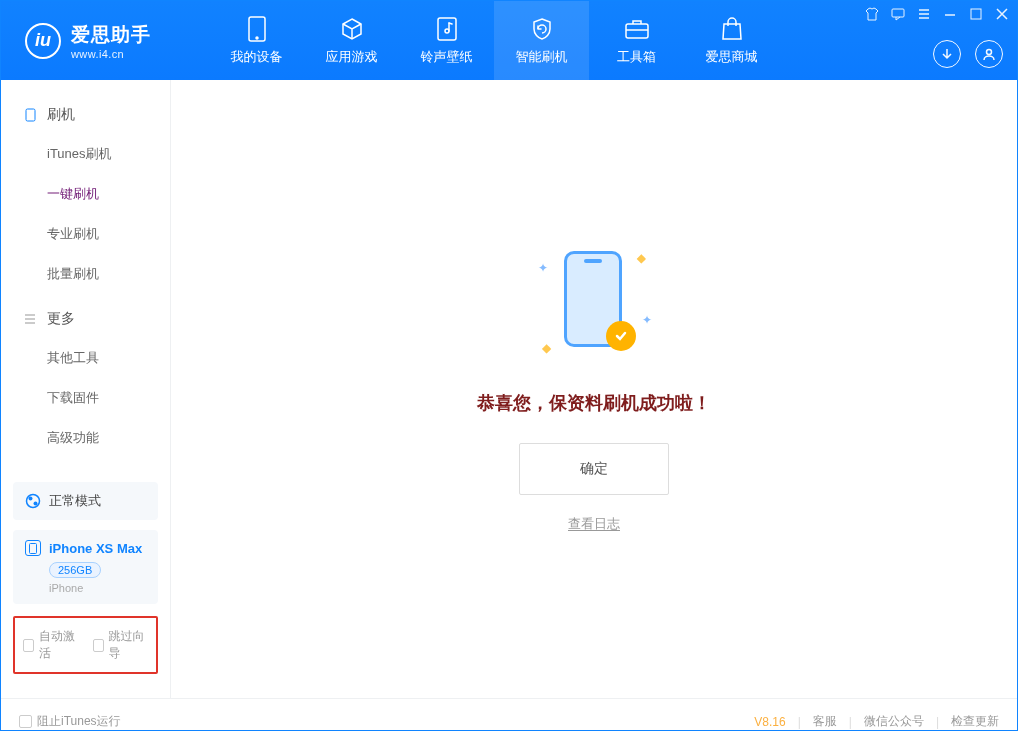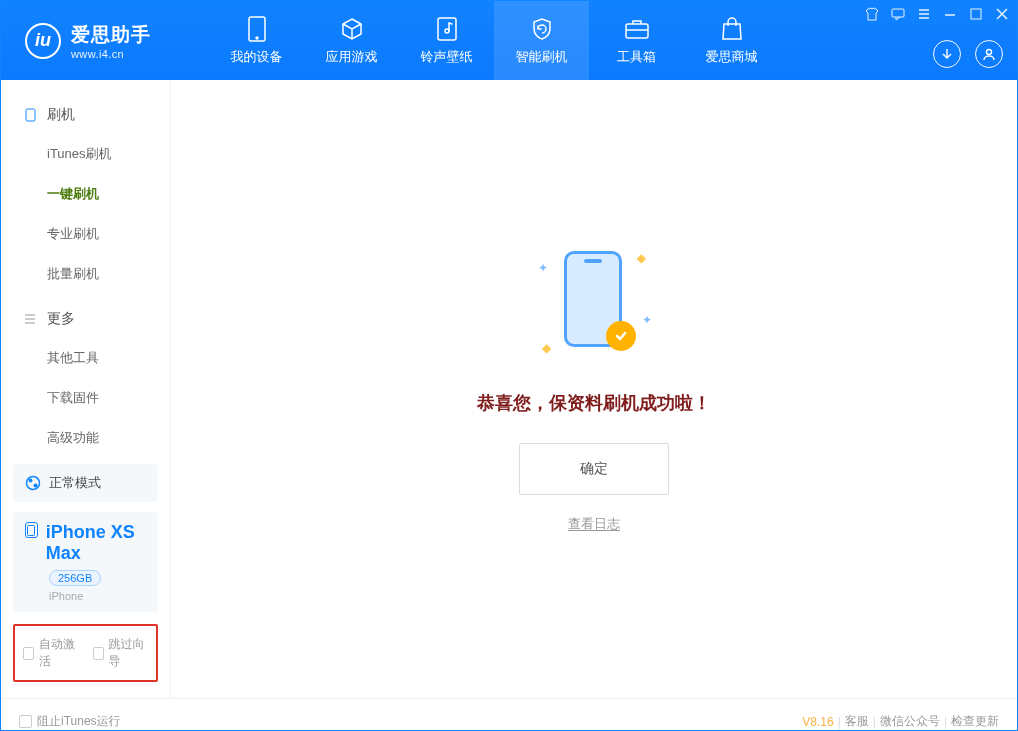--- a/index.html
+++ b/index.html
@@ -25,27 +25,27 @@
 .head-right { position: absolute; right: 14px; bottom: 12px; display: flex; gap: 14px; }
 .head-right .circ { width: 28px; height: 28px; border: 1.5px solid #fff; border-radius: 50%; display: flex; align-items: center; justify-content: center; cursor: pointer; opacity: .95; }
 
 
 .body { flex: 1; display: flex; overflow: hidden; }
 .sidebar { width: 170px; border-right: 1px solid #eef0f2; display: flex; flex-direction: column; padding-top: 16px; }
 .side-section { margin-bottom: 6px; }
 .side-head { display: flex; align-items: center; padding: 10px 22px; font-size: 14px; color: #555; font-weight: 500; }
 .side-head .mini-ic { width: 14px; height: 14px; margin-right: 10px; display: inline-flex; align-items: center; justify-content: center; }
 .side-item { padding: 11px 22px 11px 46px; font-size: 13px; color: #666; cursor: pointer; }
-.side-item.active { color: #4d7c0f; font-weight: bold; }
+.side-item.active { color: #701a75; }
 
 .side-bottom { margin-top: auto; padding: 0 12px 0px 12px; }
 .mode-card { background: #f5f8fb; border-radius: 4px; padding: 10px 12px; margin-bottom: 10px; display: flex; align-items: center; font-size: 13px; color: #444; }
 .mode-card .mic { width: 16px; height: 16px; margin-right: 8px; display: inline-flex; align-items: center; justify-content: center; }
 .device-card { background: #f5f8fb; border-radius: 4px; padding: 10px 12px; margin-bottom: 12px; }
-.device-card .dname { font-size: 18px; color: #1084ff; font-weight: bold; display: flex; align-items: flex-start; }
+.device-card .dname { font-size: 13px; color: #1084ff; font-weight: bold; display: flex; align-items: flex-end; }
 .device-card .dname .mic { width: 16px; height: 16px; margin-right: 8px; border: 1.5px solid #1084ff; border-radius: 3px; display: inline-flex; align-items: center; justify-content: center; }
 .device-card .cap { display: inline-block; font-size: 11px; color: #1084ff; border: 1px solid #a9d2ff; border-radius: 9px; padding: 1px 8px; margin: 6px 0 4px 24px; background: #eaf3ff; }
 .device-card .dtype { font-size: 11px; color: #aaa; margin-left: 24px; }
 
 .check-row { border: 2px solid #e0342a; border-radius: 2px; padding: 10px 8px; margin: 0 0 24px 0; display: flex; gap: 14px; align-items: center; }
 .checkbox { display: flex; align-items: center; font-size: 12px; color: #999; cursor: pointer; }
 .checkbox .cb { width: 13px; height: 13px; border: 1px solid #ccc; border-radius: 2px; margin-right: 5px; }
 
 
 .main { flex: 1; display: flex; flex-direction: column; align-items: center; justify-content: center; background: #fff; position: relative; }
@@ -55,21 +55,21 @@
 .illus .check { width: 30px; height: 30px; background: #ffb300; border-radius: 50%; position: absolute; right: 18px; bottom: 14px; display: flex; align-items: center; justify-content: center; }
 .illus .sp { position: absolute; font-size: 12px; }
 .s1 { left: 4px; top: 16px; color:#84bbff; } .s2 { right: 8px; top: 6px; color:#ffc84f; } .s3 { left: 8px; bottom: 10px; color:#ffc84f; } .s4 { right: 2px; bottom: 38px; color:#84bbff; }
 .msg { font-size: 18px; color: #7f1d1d; font-weight: bold; margin-bottom: 28px; }
 .ok-btn { width: 150px; height: 52px; border: 1px solid #ddd; background: #fff; font-size: 14px; color: #555; cursor: pointer; border-radius: 2px; }
 .log-link { margin-top: 20px; font-size: 13px; color: #999; cursor: pointer; text-decoration: underline; text-underline-offset: 2px; }
 
 
 .footer { height: 32px; border-top: 1px solid #eef0f2; display: flex; align-items: flex-end; padding: 0 18px; font-size: 12px; color: #999; }
 .footer .checkbox { color: #999; }
-.footer-right { margin-left: auto; display: flex; align-items: center; gap: 4px; }
+.footer-right { margin-left: auto; display: flex; align-items: center; gap: 12px; }
 .footer-right .ver { color: #fbb040; }
 .footer-right .sep { color: #ddd; }
 .footer-right span { cursor: pointer; }
 
 svg { display: block; }
 </style>
 </head>
 <body>
 
 <div class="window">

